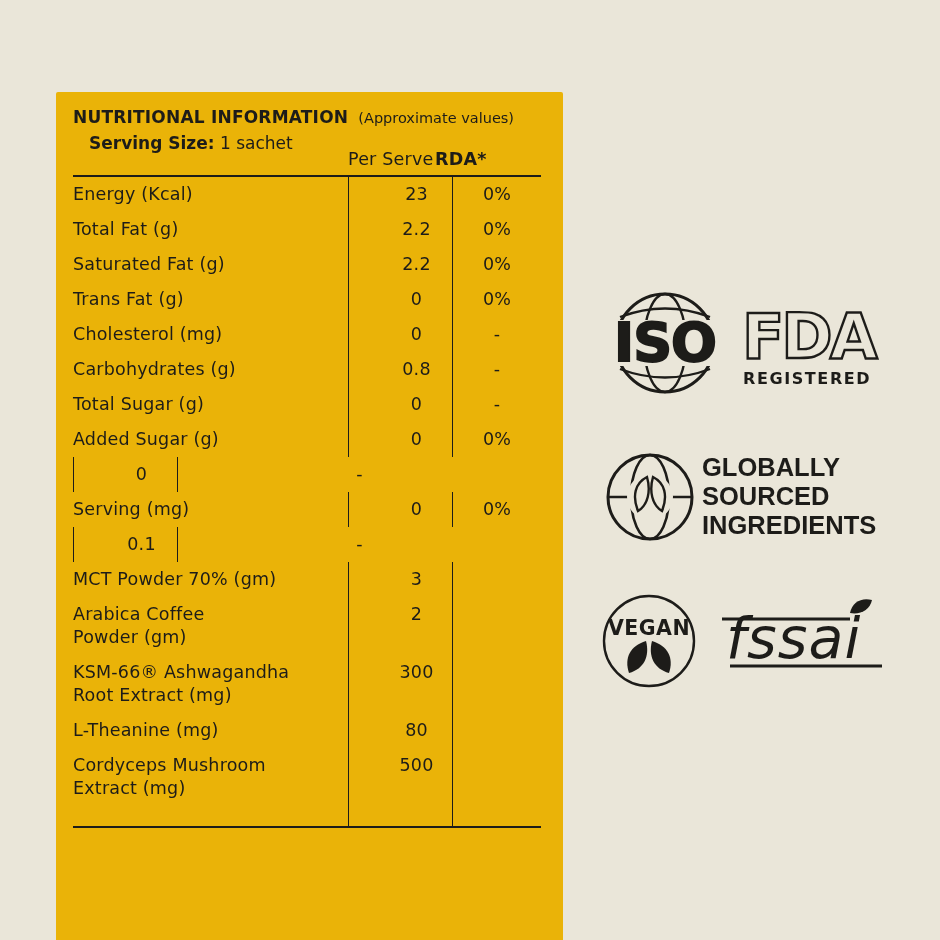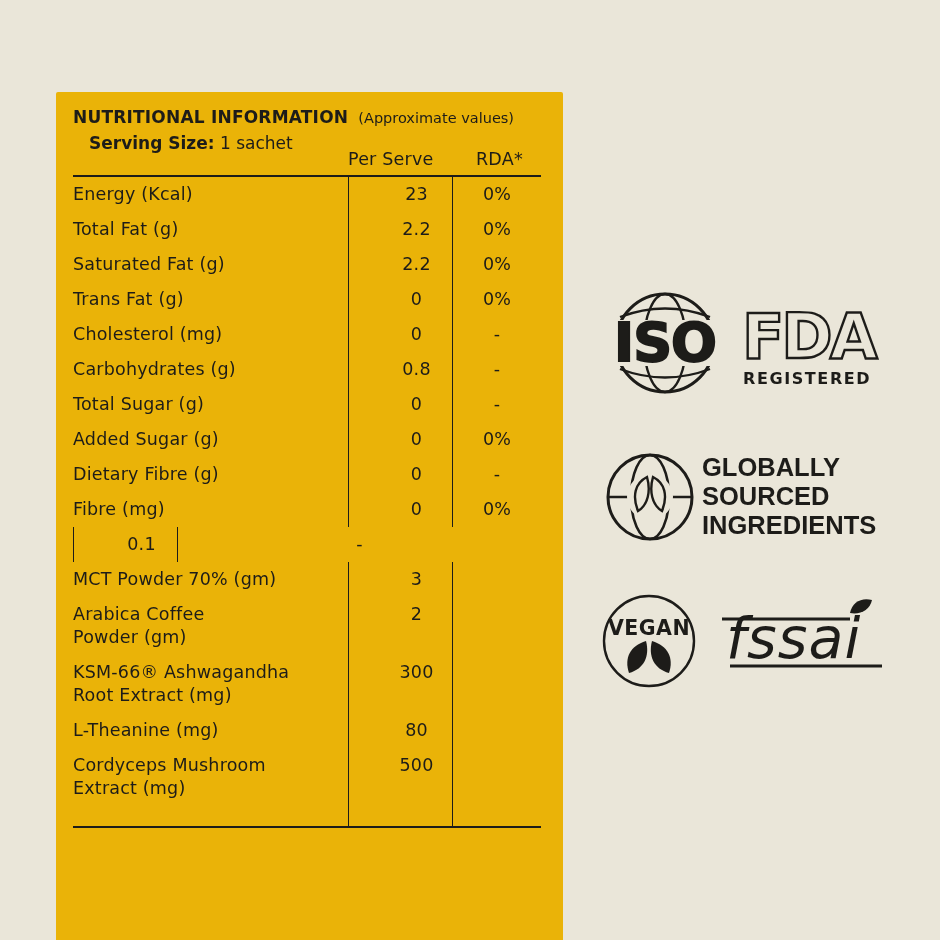--- a/index.html
+++ b/index.html
@@ -15,21 +15,21 @@
     background:#eab308;border-radius:2px;box-sizing:border-box;
   }
   .card-header{position:relative;height:83px;padding:0 22px 0 17px;}
   .title-line{position:absolute;left:17px;top:15px;white-space:nowrap;}
   .title{font-weight:bold;font-size:17px;letter-spacing:.2px;}
   .title-note{font-size:14.5px;margin-left:5px;}
   .serving-line{position:absolute;left:17px;top:41px;font-size:17px;margin-left:16px;}
   .serving-label{font-weight:bold;}
   .col-head{position:absolute;top:57px;font-size:17.5px;text-align:left;letter-spacing:.2px;}
   .col-head-serve{left:292px;width:105px;}
-  .col-head-rda{left:420px;width:88px;font-weight:400;}
+  .col-head-rda{left:379px;width:88px;font-weight:700;}
   
   .ntable{
     margin:0 22px 0 17px;
     border-top:2px solid #1d1c19;
     border-bottom:2px solid #1d1c19;
   }
   .row{display:flex;}
   .cell{box-sizing:border-box;padding:6px 0;font-size:17.5px;line-height:23px;letter-spacing:.2px;}
   .c-label{flex:0 0 275px;white-space:pre-line;padding-right:8px;}
   .c-serve{flex:0 0 105px;border-left:1.5px solid #1d1c19;border-right:1.5px solid #1d1c19;text-align:center;padding-left:32px;}
@@ -101,26 +101,25 @@
         <div class="cell c-label">Total Sugar (g)</div>
         <div class="cell c-serve">0</div>
         <div class="cell c-rda">-</div>
       </div>
       <div class="row">
         <div class="cell c-label">Added Sugar (g)</div>
         <div class="cell c-serve">0</div>
         <div class="cell c-rda">0%</div>
       </div>
       <div class="row">
-        <div class="cell c-label">Dietary Fibre (g)</div>
-        <div class="cell c-serve">0</div>
-        <div class="cell c-rda">-</div>
-      </div>
-      <div class="row">
-        <div class="cell c-label">Fibre (mg)</div>
+        <div class="cell c-serve">0</div>
+        <div class="cell c-rda">-</div>
+      </div>
+      <div class="row">
+        <div class="cell c-label">Serving (mg)</div>
         <div class="cell c-serve">0</div>
         <div class="cell c-rda">0%</div>
       </div>
       <div class="row">
         <div class="cell c-serve">0.1</div>
         <div class="cell c-rda">-</div>
       </div>
       <div class="row">
         <div class="cell c-label">MCT Powder 70% (gm)</div>
         <div class="cell c-serve">3</div>

